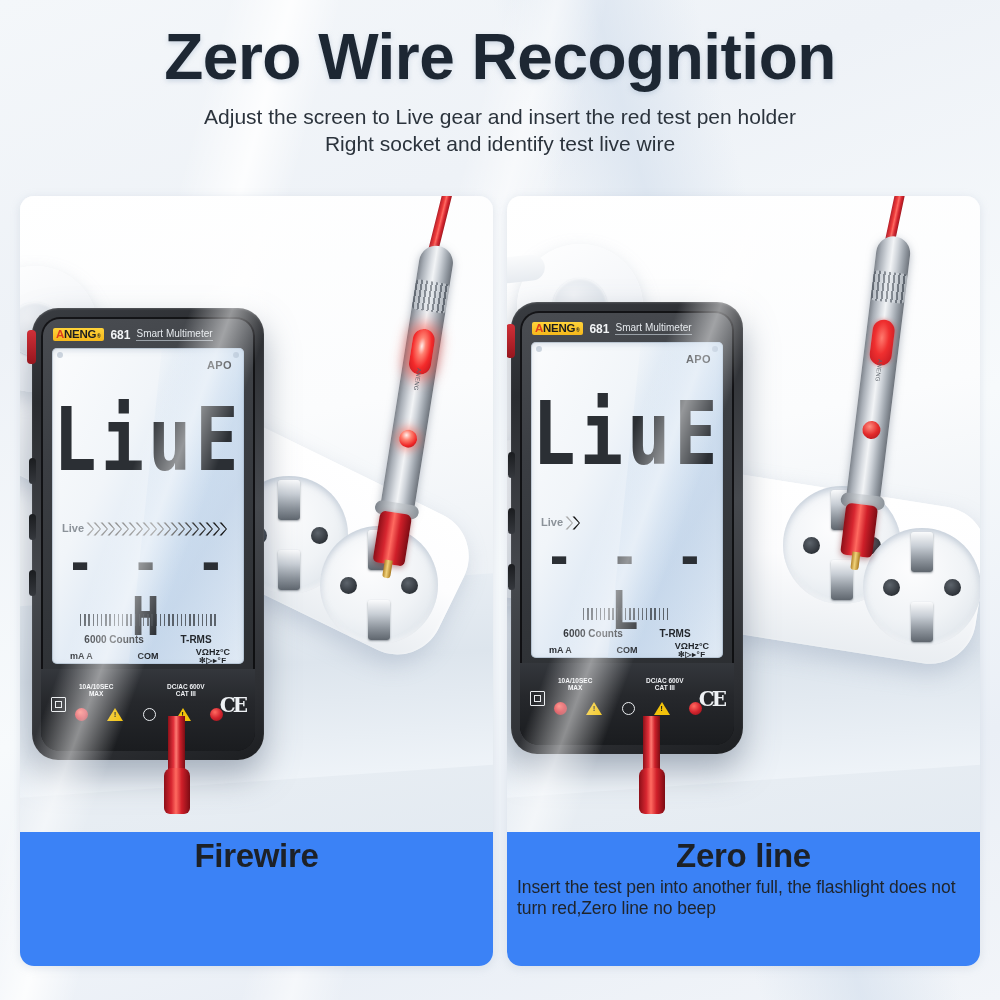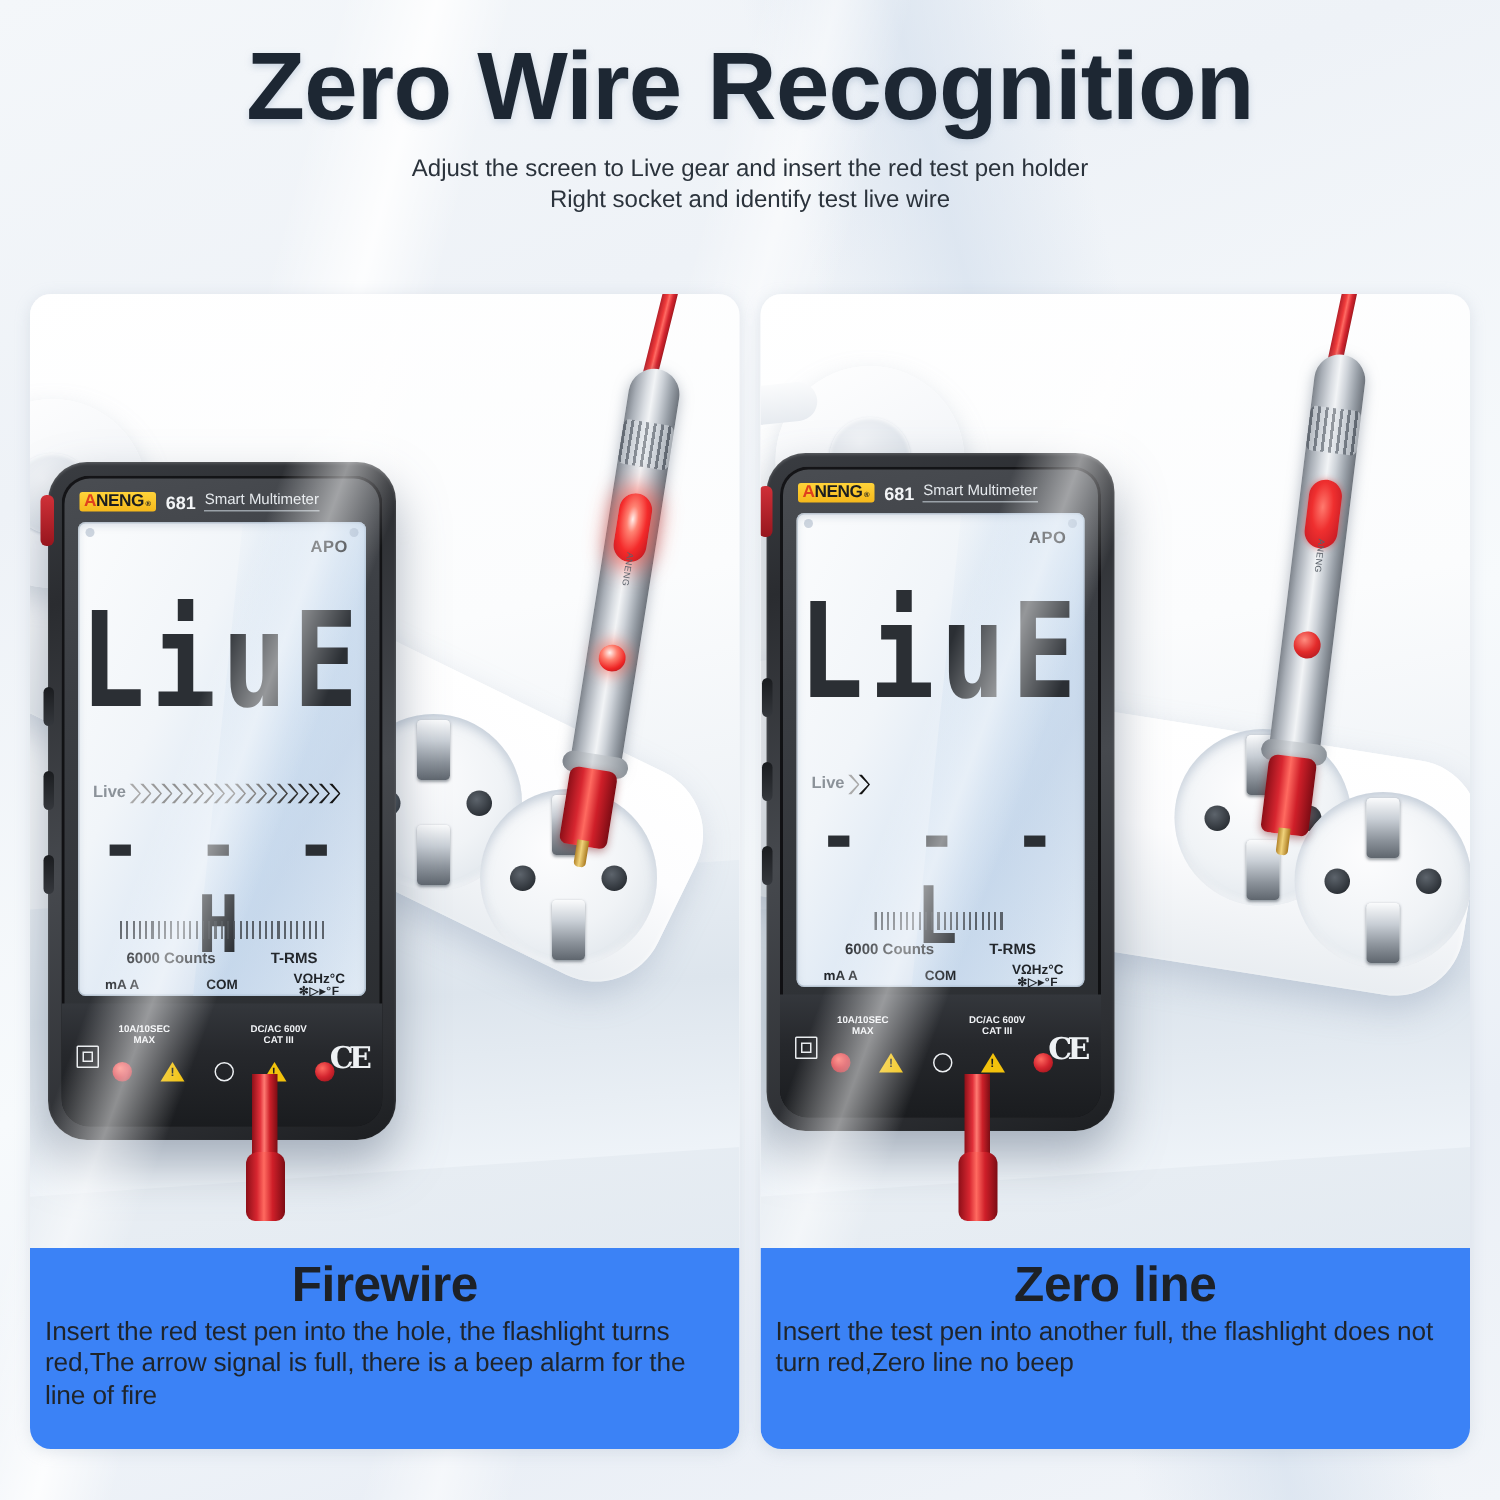--- a/index.html
+++ b/index.html
@@ -44,21 +44,21 @@
   .headline {
     font-size: 64px;
     font-weight: 700;
     color: #1d2733;
     letter-spacing: -0.5px;
     line-height: 1.05;
     text-shadow: 0 2px 5px rgba(170,185,205,.55);
   }
   .subline {
     margin-top: 12px;
-    font-size: 16px;
+    font-size: 21px;
     color: #2b333c;
     line-height: 1.3;
     font-weight: 400;
     text-align: center;
   }
   .subline .l2 { display: block; }
 
   
   .cards {
     position: absolute;
@@ -823,21 +823,20 @@
                   <span class="red-jack"></span>
                 </span>
               </div>
             </div>
           </div>
         </div>
       </div>
 
       <div class="caption">
         <div class="cap-title">Firewire</div>
-        <div class="cap-body">Insert the red test pen into the hole, the flashlight turns red,The arrow signal is full, there is a beep alarm for the line of fire</div>
       </div>
     </div>
 
     <div class="card">
       <div class="photo">
         <div class="desk"></div>
         <div class="desk-edge"></div>
 
         <div class="strip strip-b" style="left:-40px; top:236px;"></div>
         <div class="strip-head" style="left:10px; top:48px;">

